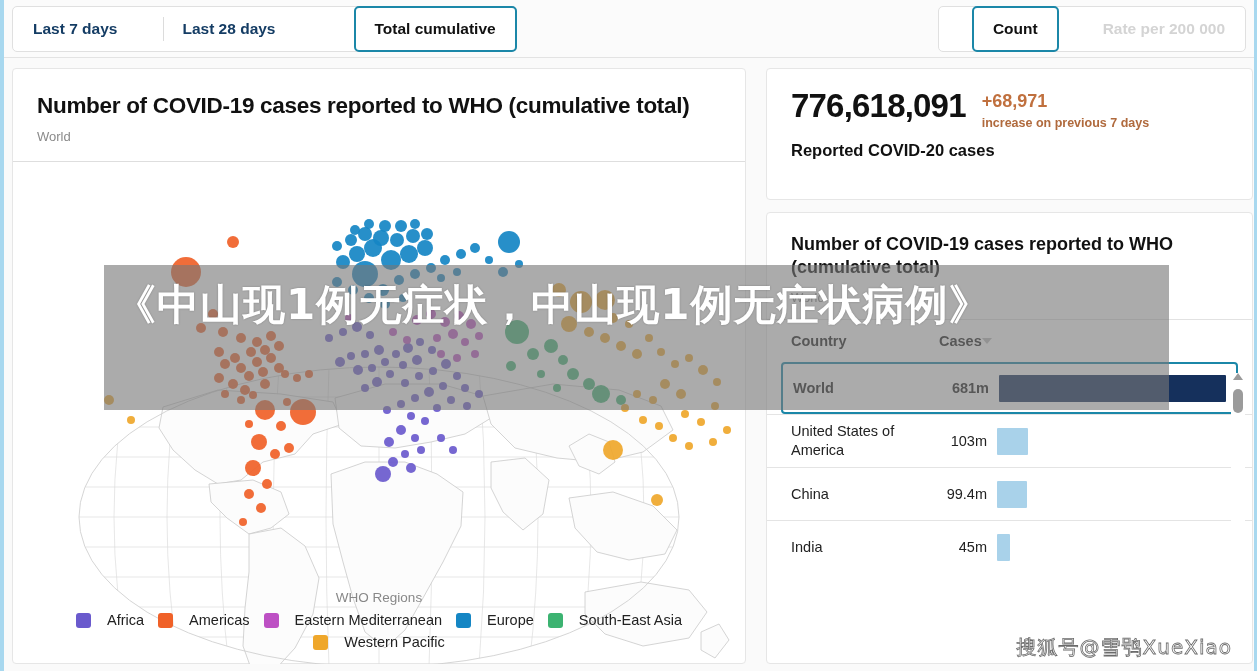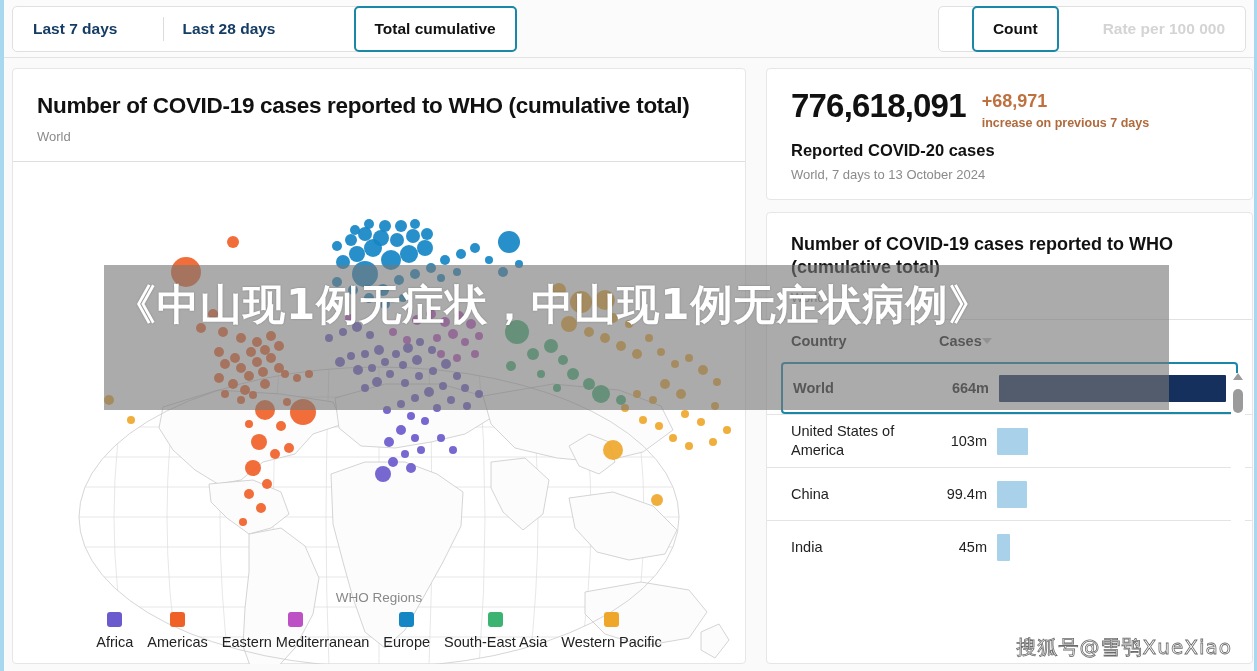--- a/index.html
+++ b/index.html
@@ -96,24 +96,23 @@
     text-align: center;
   }
   .legend-title { font-size: 13.5px; color: #888888; margin-bottom: 7px; }
   .legend-row {
     display: flex; flex-wrap: wrap;
     justify-content: center; align-items: center;
     gap: 6px 14px;
     padding: 0 12px;
   }
   .legend-item {
-    display: inline-flex; align-items: center; gap: 7px;
+    display: inline-flex; align-items: center; gap: 16px;
     font-size: 14.5px; color: #222222;
     cursor: pointer;
-    flex-direction: column;
   }
   .swatch { width: 15px; height: 15px; border-radius: 3px; display: inline-block; }
 
   
   .kpi-inner { padding: 20px 24px 0 24px; }
   .kpi-top { display: flex; align-items: flex-start; gap: 16px; }
   .kpi-number {
     font-size: 33px; font-weight: 700; color: #111111;
     letter-spacing: -0.8px; line-height: 1;
   }
@@ -247,21 +246,21 @@
   <div class="topbar">
 
     <div class="tabgroup left">
       <div class="tab">Last 7 days</div>
       <div class="tab">Last 28 days</div>
       <div class="tab active">Total cumulative</div>
     </div>
 
     <div class="tabgroup right">
       <div class="tab active">Count</div>
-      <div class="tab muted">Rate per 100 000</div>
+      <div class="tab muted">Rate per 200 000</div>
     </div>
 
   </div>
 
   <div class="card" id="map-card">
 
     <div class="map-header">
       <div class="map-title">Number of COVID-19 cases reported to WHO (cumulative total)</div>
       <div class="map-sub">World</div>
     </div>
@@ -549,21 +548,20 @@
   <div class="card" id="kpi-card">
     <div class="kpi-inner">
       <div class="kpi-top">
         <div class="kpi-number">776,618,091</div>
         <div class="kpi-delta-wrap">
           <div class="kpi-delta">+68,971</div>
           <div class="kpi-delta-sub">increase on previous 7 days</div>
         </div>
       </div>
       <div class="kpi-label">Reported COVID-20 cases</div>
-      <div class="kpi-scope">World, 7 days to 13 October 2024</div>
     </div>
   </div>
 
   <div class="card" id="rank-card">
 
     <div class="rank-header">
       <div class="rank-title">Number of COVID-19 cases reported to WHO (cumulative total)</div>
       <div class="rank-sub">World</div>
     </div>
 
@@ -574,21 +572,21 @@
         <div class="col-country">Country</div>
         <div class="col-cases">
           <span>Cases</span>
           <span class="sortcaret"></span>
         </div>
       </div>
       <div id="rank-rows">
           <div class="rank-row selected">
             <div class="rank-name rank-cell-val">World</div>
             <div class="rank-valwrap">
-              <div class="rank-val">664m</div>
+              <div class="rank-val">681m</div>
               <div class="bar-track">
                 <div class="bar dark" style="width: 100%;"></div>
               </div>
             </div>
           </div>
           <div class="rank-row">
             <div class="rank-name rank-cell-val">United States of America</div>
             <div class="rank-valwrap">
               <div class="rank-val">103m</div>
               <div class="bar-track">

